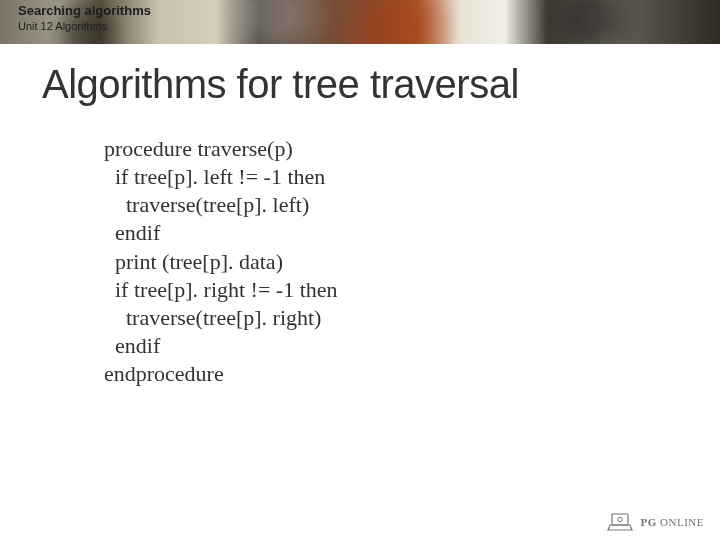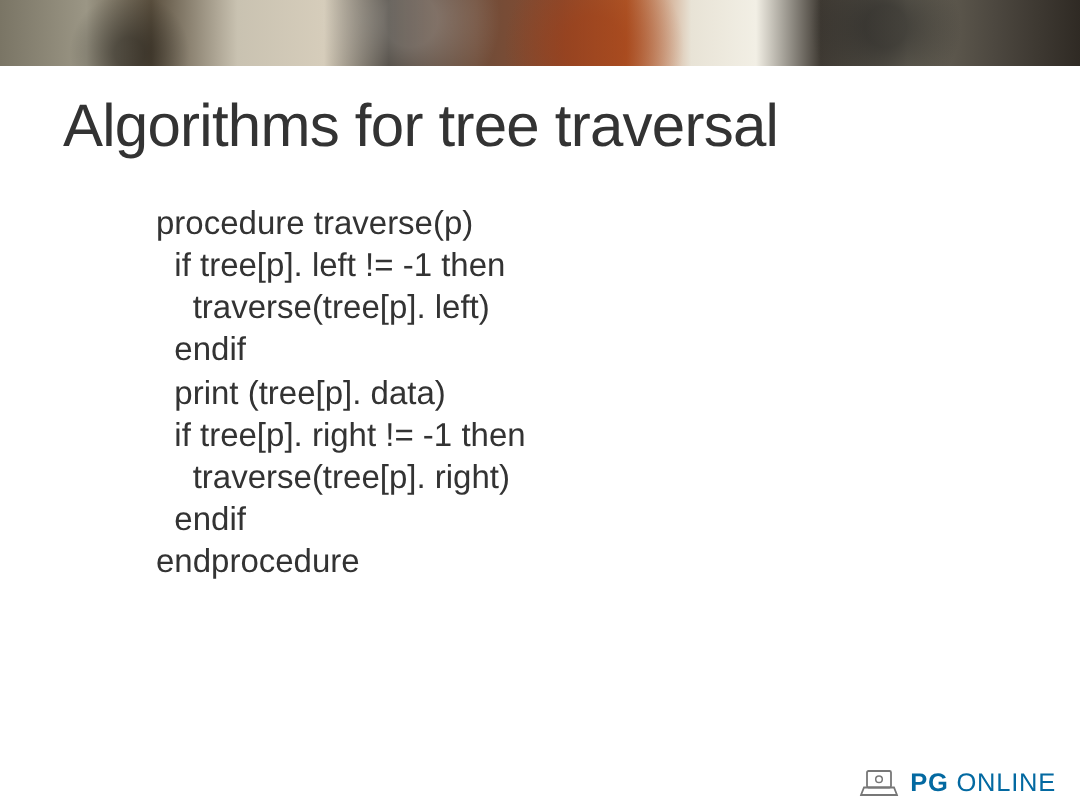--- a/index.html
+++ b/index.html
@@ -24,30 +24,32 @@
       radial-gradient(circle at 55% 70%, rgba(160,60,20,0.5) 0 20px, transparent 60px),
       radial-gradient(circle at 82% 40%, rgba(30,30,30,0.5) 0 14px, transparent 50px);
   }
   .banner-text { position: absolute; left: 18px; top: 4px; z-index: 2; color: #1e1e1e; }
   .banner-title { font-size: 13px; font-weight: 700; font-family: Arial, sans-serif; line-height: 1.1; }
   .banner-sub { font-size: 11px; font-family: Arial, sans-serif; line-height: 1.1; margin-top: 2px; }
   .content { padding: 12px 42px 0 42px; }
   .slide-title { font-size: 40px; font-weight: 300; letter-spacing: -0.5px; color: #333; margin-top: 6px; margin-bottom: 28px; }
   .bullet { display: flex; align-items: flex-start; font-size: 22px; font-weight: 300; color: #333; margin-bottom: 18px; line-height: 1.25; }
   .bullet .dot { width: 6px; height: 6px; border-radius: 50%; background: #333; margin: 12px 12px 0 2px; flex: none; }
-  .code { font-family: Liberation Sans, sans-serif; font-size: 22px; font-weight: 400; color: #333; white-space: pre; line-height: 1.28; margin-left: 62px; }
+  .code { font-family: Liberation Serif, serif; font-size: 22px; font-weight: 400; color: #333; white-space: pre; line-height: 1.28; margin-left: 62px; }
   .footer { position: absolute; right: 16px; bottom: 8px; display: flex; align-items: center; gap: 8px; }
-  .brand { font-family: Liberation Sans, sans-serif; font-size: 17px; letter-spacing: 0.5px; color: #0369a1; }
+  .brand { font-family: Liberation Serif, serif; font-size: 11px; letter-spacing: 0.5px; color: #737373; }
   .brand b { font-weight: 700; }
 </style>
 </head>
 <body>
 
 <div class="banner">
   <div class="banner-text">
+    <div class="banner-title">Searching algorithms</div>
+    <div class="banner-sub">Unit 12 Algorithms</div>
   </div>
 </div>
 
 <div class="content">
   <h1 class="slide-title">Algorithms for tree traversal</h1>
 
 
   <pre class="code" id="code-block">procedure traverse(p)
   if tree[p]. left != -1 then
     traverse(tree[p]. left)

